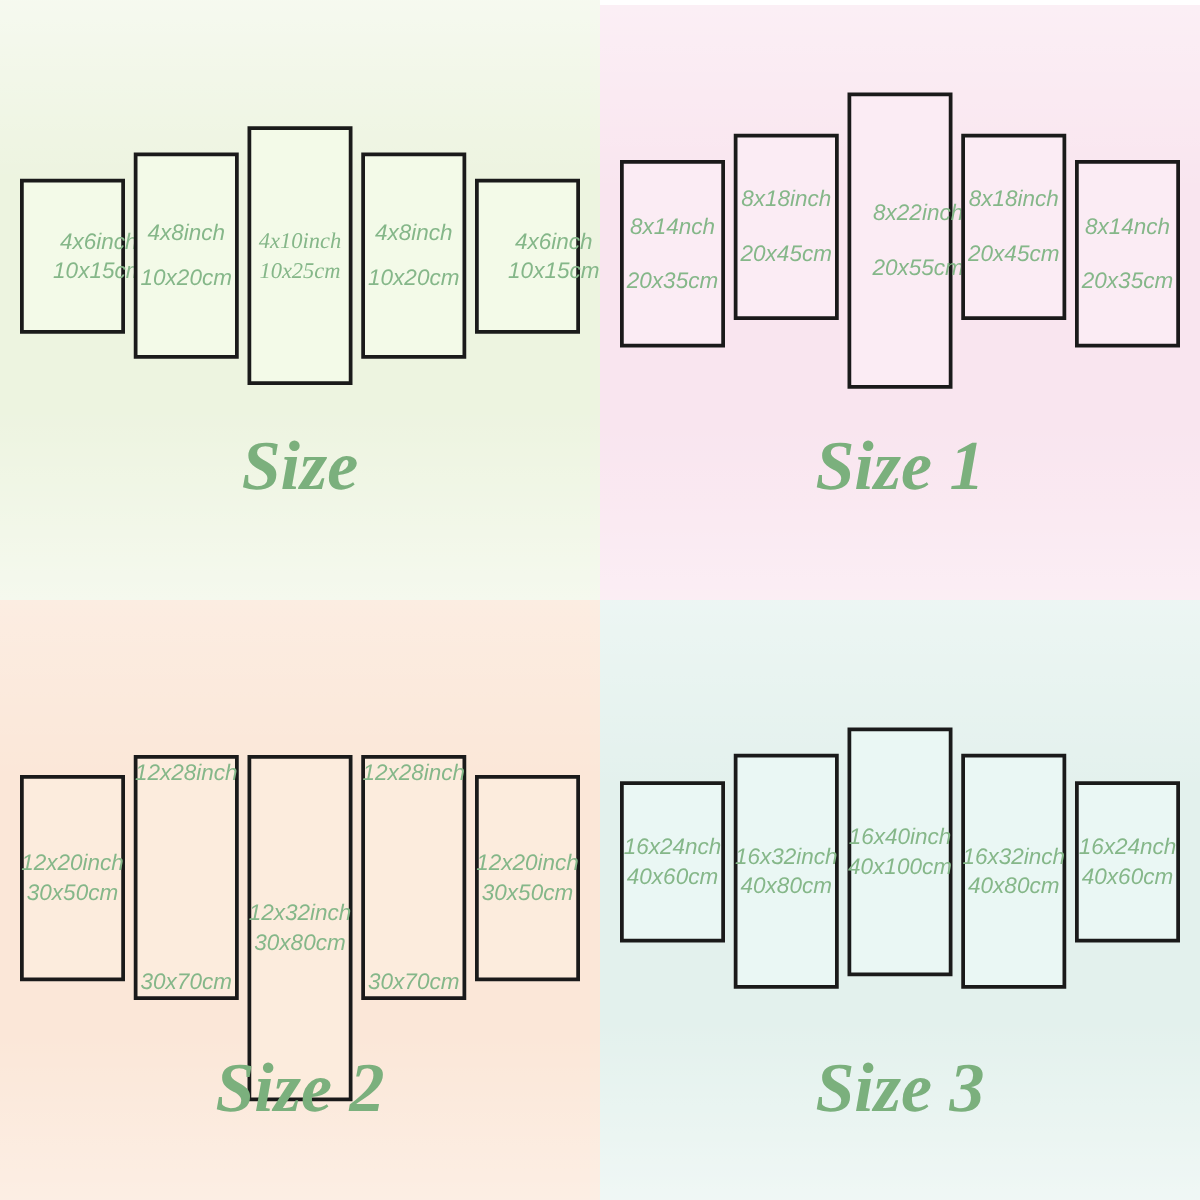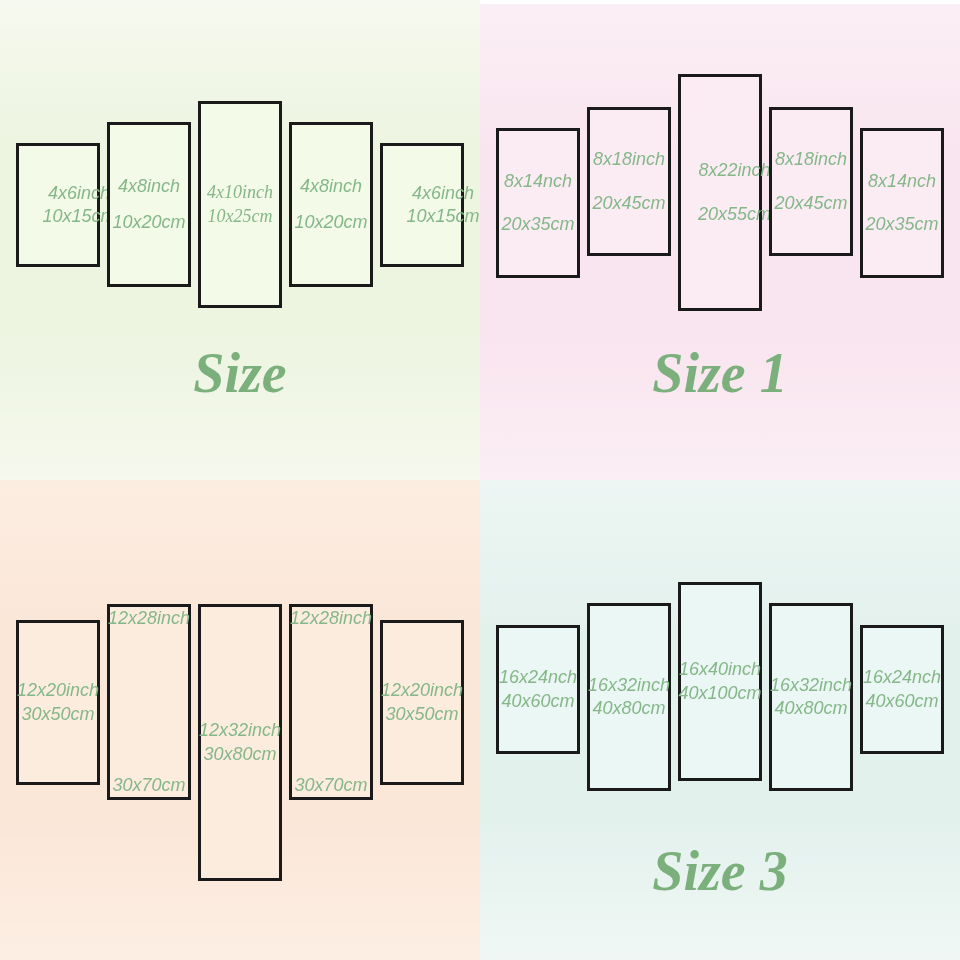--- a/index.html
+++ b/index.html
@@ -139,20 +139,21 @@
       <span class="ln">30x80cm</span>
     </div>
     <div class="panel pos3">
       <span class="ln">12x28inch</span>
       <span class="ln">30x70cm</span>
     </div>
     <div class="panel pos4">
       <span class="ln">12x20inch</span>
       <span class="ln">30x50cm</span>
     </div>
+    <h2 class="title">Size 2</h2>
   </section>
 
   <section class="quad q3">
     <div class="panel pos0">
       <span class="ln">16x24nch</span>
       <span class="ln">40x60cm</span>
     </div>
     <div class="panel pos1">
       <span class="ln">16x32inch</span>
       <span class="ln">40x80cm</span>

